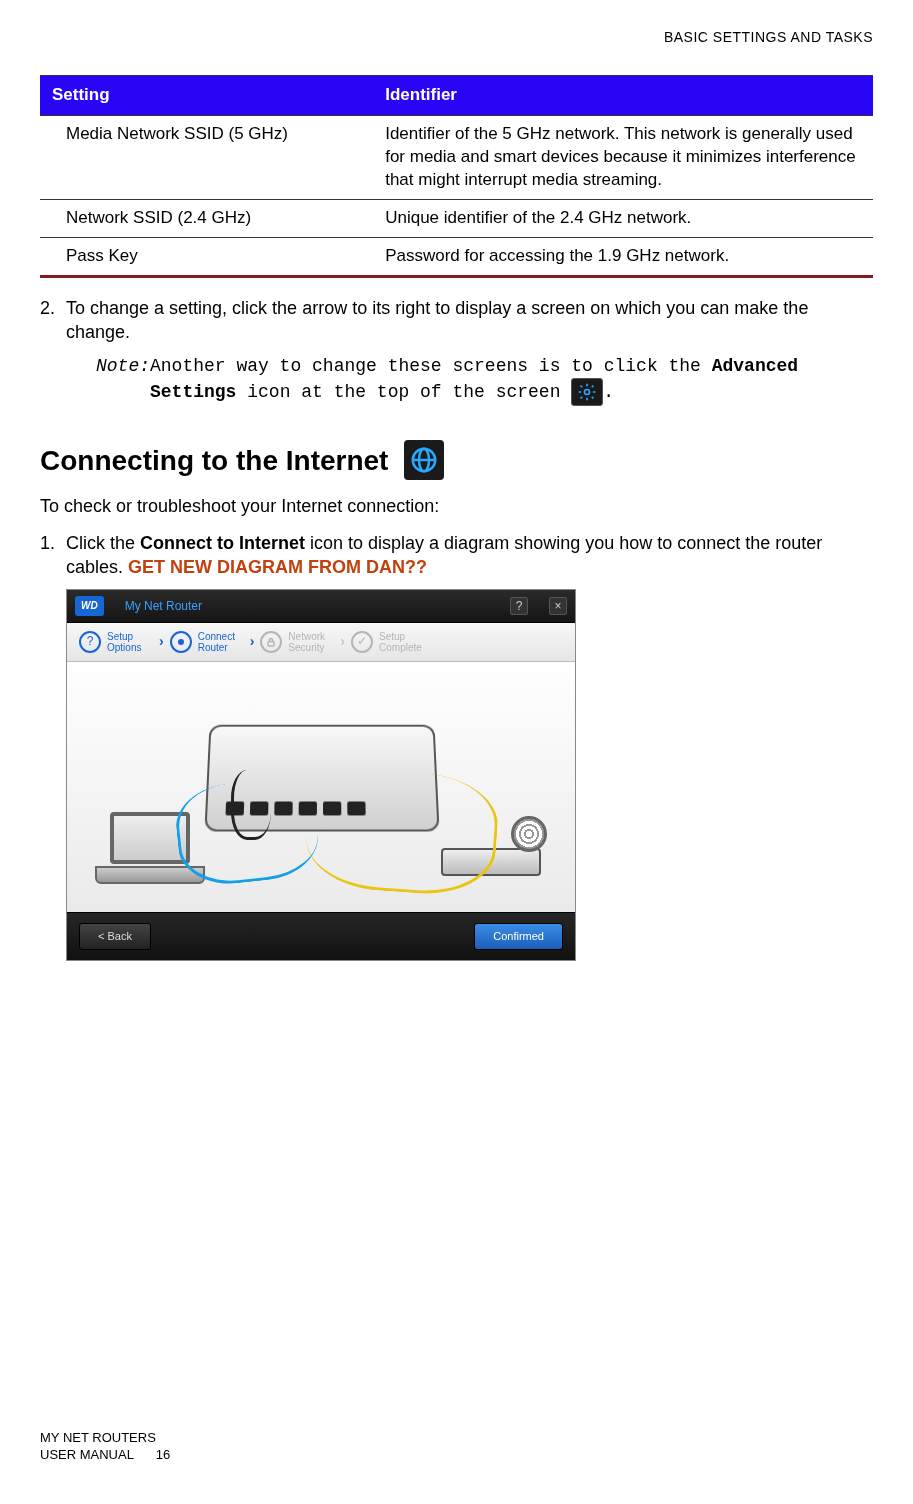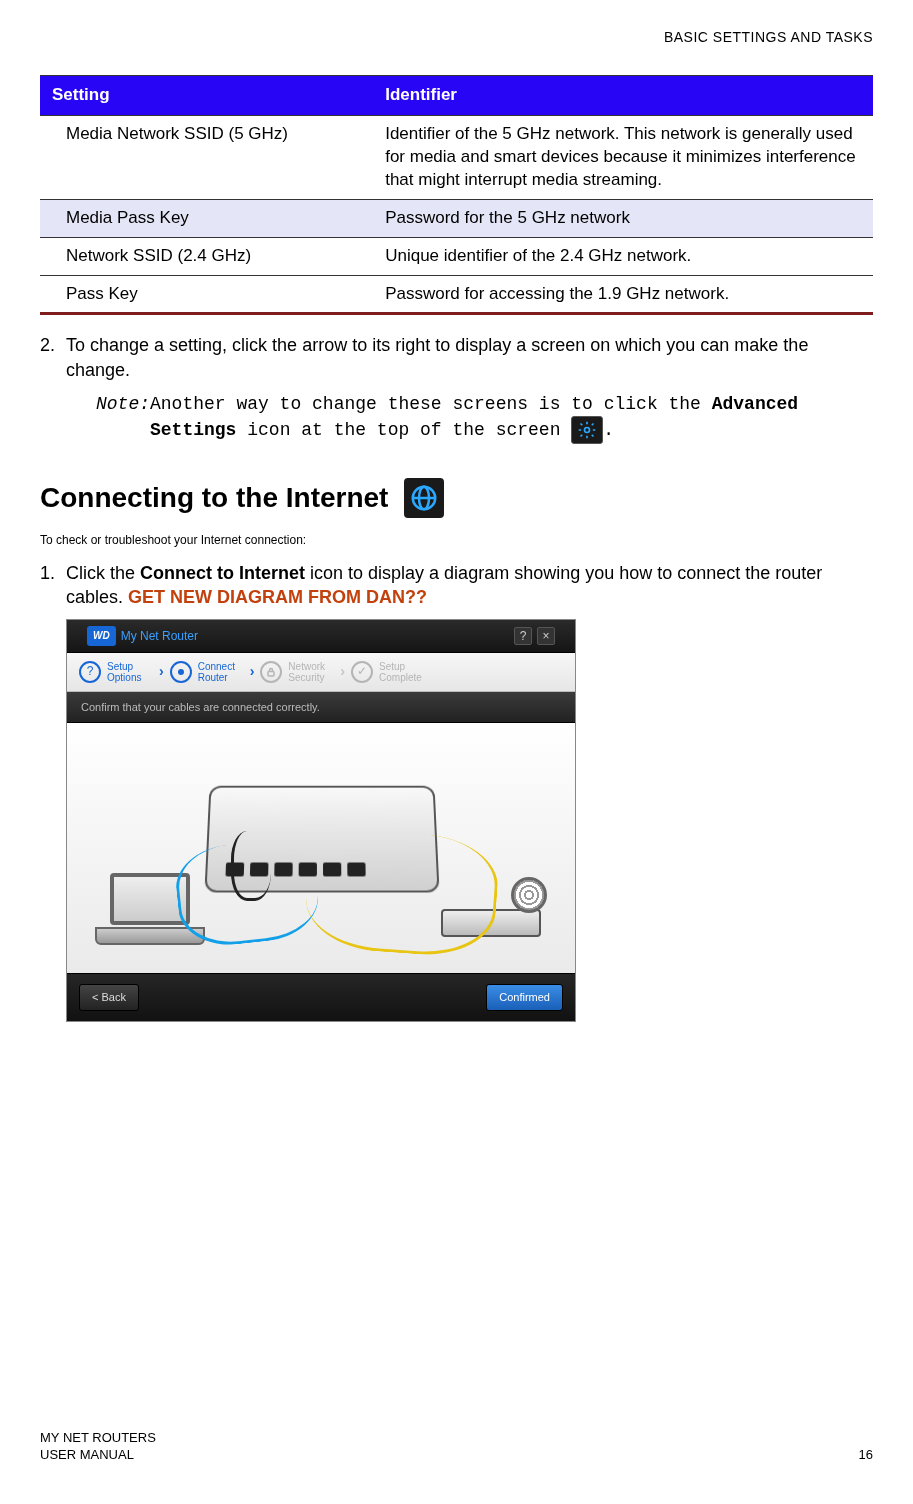--- a/index.html
+++ b/index.html
@@ -77,37 +77,37 @@
     gap: 16px;
   }
   .globe-icon {
     width: 40px; height: 40px;
     background: #1a1a1a;
     border-radius: 4px;
     display: inline-flex;
     align-items: center;
     justify-content: center;
   }
-  p.para { font-size: 12px; margin-bottom: 12px; }
+  p.para { font-size: 18px; margin-bottom: 12px; }
   .red { color: #c2410c; font-weight: bold; }
   
   .app-window {
     width: 510px;
     margin-left: 26px;
     border: 1px solid #888;
     background: #202020;
     font-size: 11px;
     color: #ddd;
   }
   .app-titlebar {
     background: linear-gradient(#2a2a2a,#151515);
     display: flex;
     align-items: center;
-    padding: 6px 20px;
-    gap: 5px;
+    padding: 6px 8px;
+    gap: 21px;
     border-bottom: 1px solid #000;
   }
   .wd-logo {
     background: #1766d6;
     color: #fff;
     font-weight: bold;
     font-size: 10px;
     padding: 3px 6px;
     border-radius: 3px;
     font-style: italic;
@@ -253,36 +253,34 @@
   }
   .app-footer {
     background: linear-gradient(#262626,#111);
     display: flex;
     justify-content: space-between;
     padding: 10px 12px;
     border-top: 1px solid #000;
   }
   .btn {
     font-size: 11px;
-    padding: 5px 12px;
+    padding: 5px 18px;
     border-radius: 3px;
     border: 1px solid #000;
   }
   .btn.back { background: linear-gradient(#444,#222); color: #ddd; }
   .btn.primary { background: linear-gradient(#3a8de6,#1a5fb8); color: #fff; }
   .page-footer {
     position: absolute;
     bottom: 40px;
     left: 40px;
     right: 40px;
     display: flex;
-    justify-content: space-between;
     font-size: 13px;
     align-items: flex-end;
-    gap: 16px;
   }
   .page-footer .left { line-height: 1.3; }
   html, body { height: 1504px; position: relative; }
 </style>
 </head>
 <body>
 
 <div class="section-header">BASIC SETTINGS AND TASKS</div>
 
 <table class="settings">
@@ -290,24 +288,20 @@
     <tr>
       <th>Setting</th>
       <th>Identifier</th>
     </tr>
   </thead>
   <tbody>
     <tr>
       <td>Media Network SSID (5 GHz)</td>
       <td>Identifier of the 5 GHz network. This network is generally used for media and smart devices because it minimizes interference that might interrupt media streaming.</td>
     </tr>
-    <tr class="shade">
-      <td>Media Pass Key</td>
-      <td>Password for the 5 GHz network</td>
-    </tr>
     <tr>
       <td>Network SSID (2.4 GHz)</td>
       <td>Unique identifier of the 2.4 GHz network.</td>
     </tr>
     <tr>
       <td>Pass Key</td>
       <td>Password for accessing the 1.9 GHz network.</td>
     </tr>
   </tbody>
 </table>
@@ -377,21 +371,20 @@
           </svg>
       </span>
       <span class="lbl">Network<br>Security</span>
     </div>
     <span class="chev inactive">›</span>
     <div class="step-item inactive">
       <span class="step-icon">✓</span>
       <span class="lbl">Setup<br>Complete</span>
     </div>
   </div>
-  <div class="app-subbar">Confirm that your cables are connected correctly.</div>
   <div class="app-canvas">
     <div class="router-body">
       <div class="router-ports">
         <div class="port"></div>
           <div class="port"></div>
           <div class="port"></div>
           <div class="port"></div>
           <div class="port"></div>
           <div class="port"></div>
       </div>

